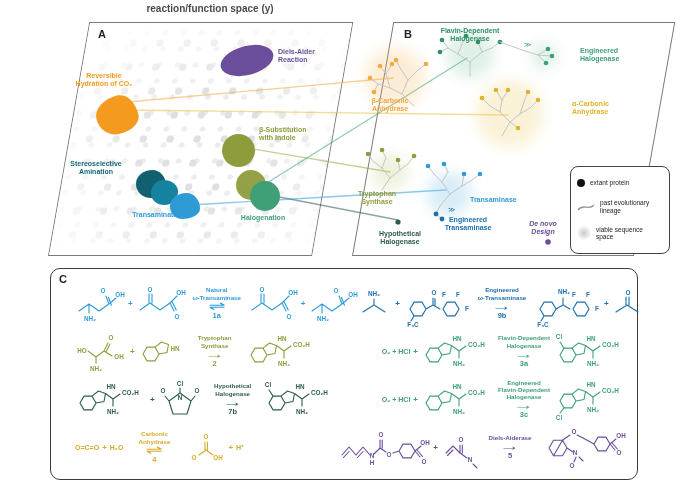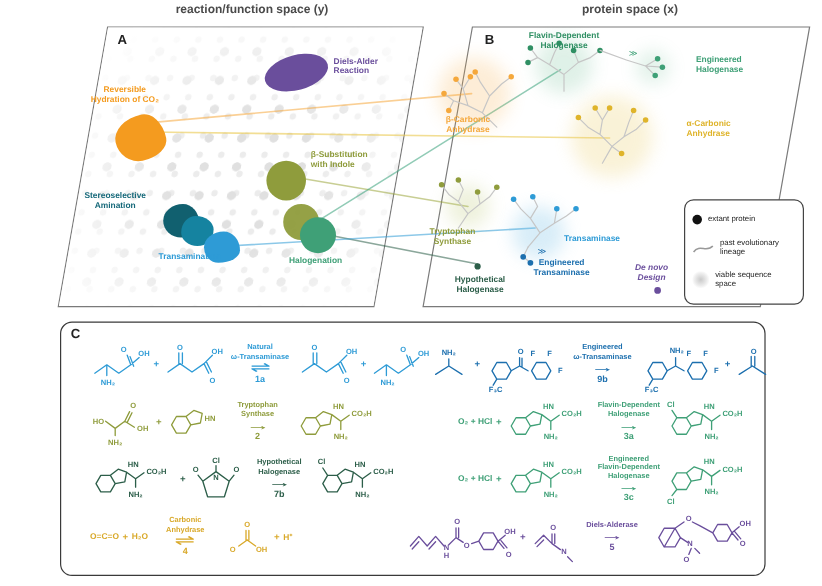--- a/index.html
+++ b/index.html
@@ -65,21 +65,20 @@
   .arr{font-size:12px;line-height:10px;transform:scaleX(1.7);}
   .num{font-size:7.5px;font-weight:bold;}
 </style>
 </head>
 <body>
 
 <div class="fig">
 
   <div class="top">
     <div class="ptitle left">reaction/function space (y)</div>
-    <div class="ptitle right">protein space (x)</div>
 
     <div class="panel panelA"></div>
     <div class="panel panelB"></div>
 
     <svg class="maplines" width="685" height="262" viewBox="0 0 685 262">
       <path stroke="#F5A83C" d="M128,102 L393,78"></path>
       <path stroke="#E8C23C" d="M125,110 L508,115"></path>
       <path stroke="#9AA63C" d="M247,148 L390,172"></path>
       <path stroke="#37A07A" d="M262,186 L467,58"></path>
       <path stroke="#2C5E49" d="M264,194 L398,220"></path>

